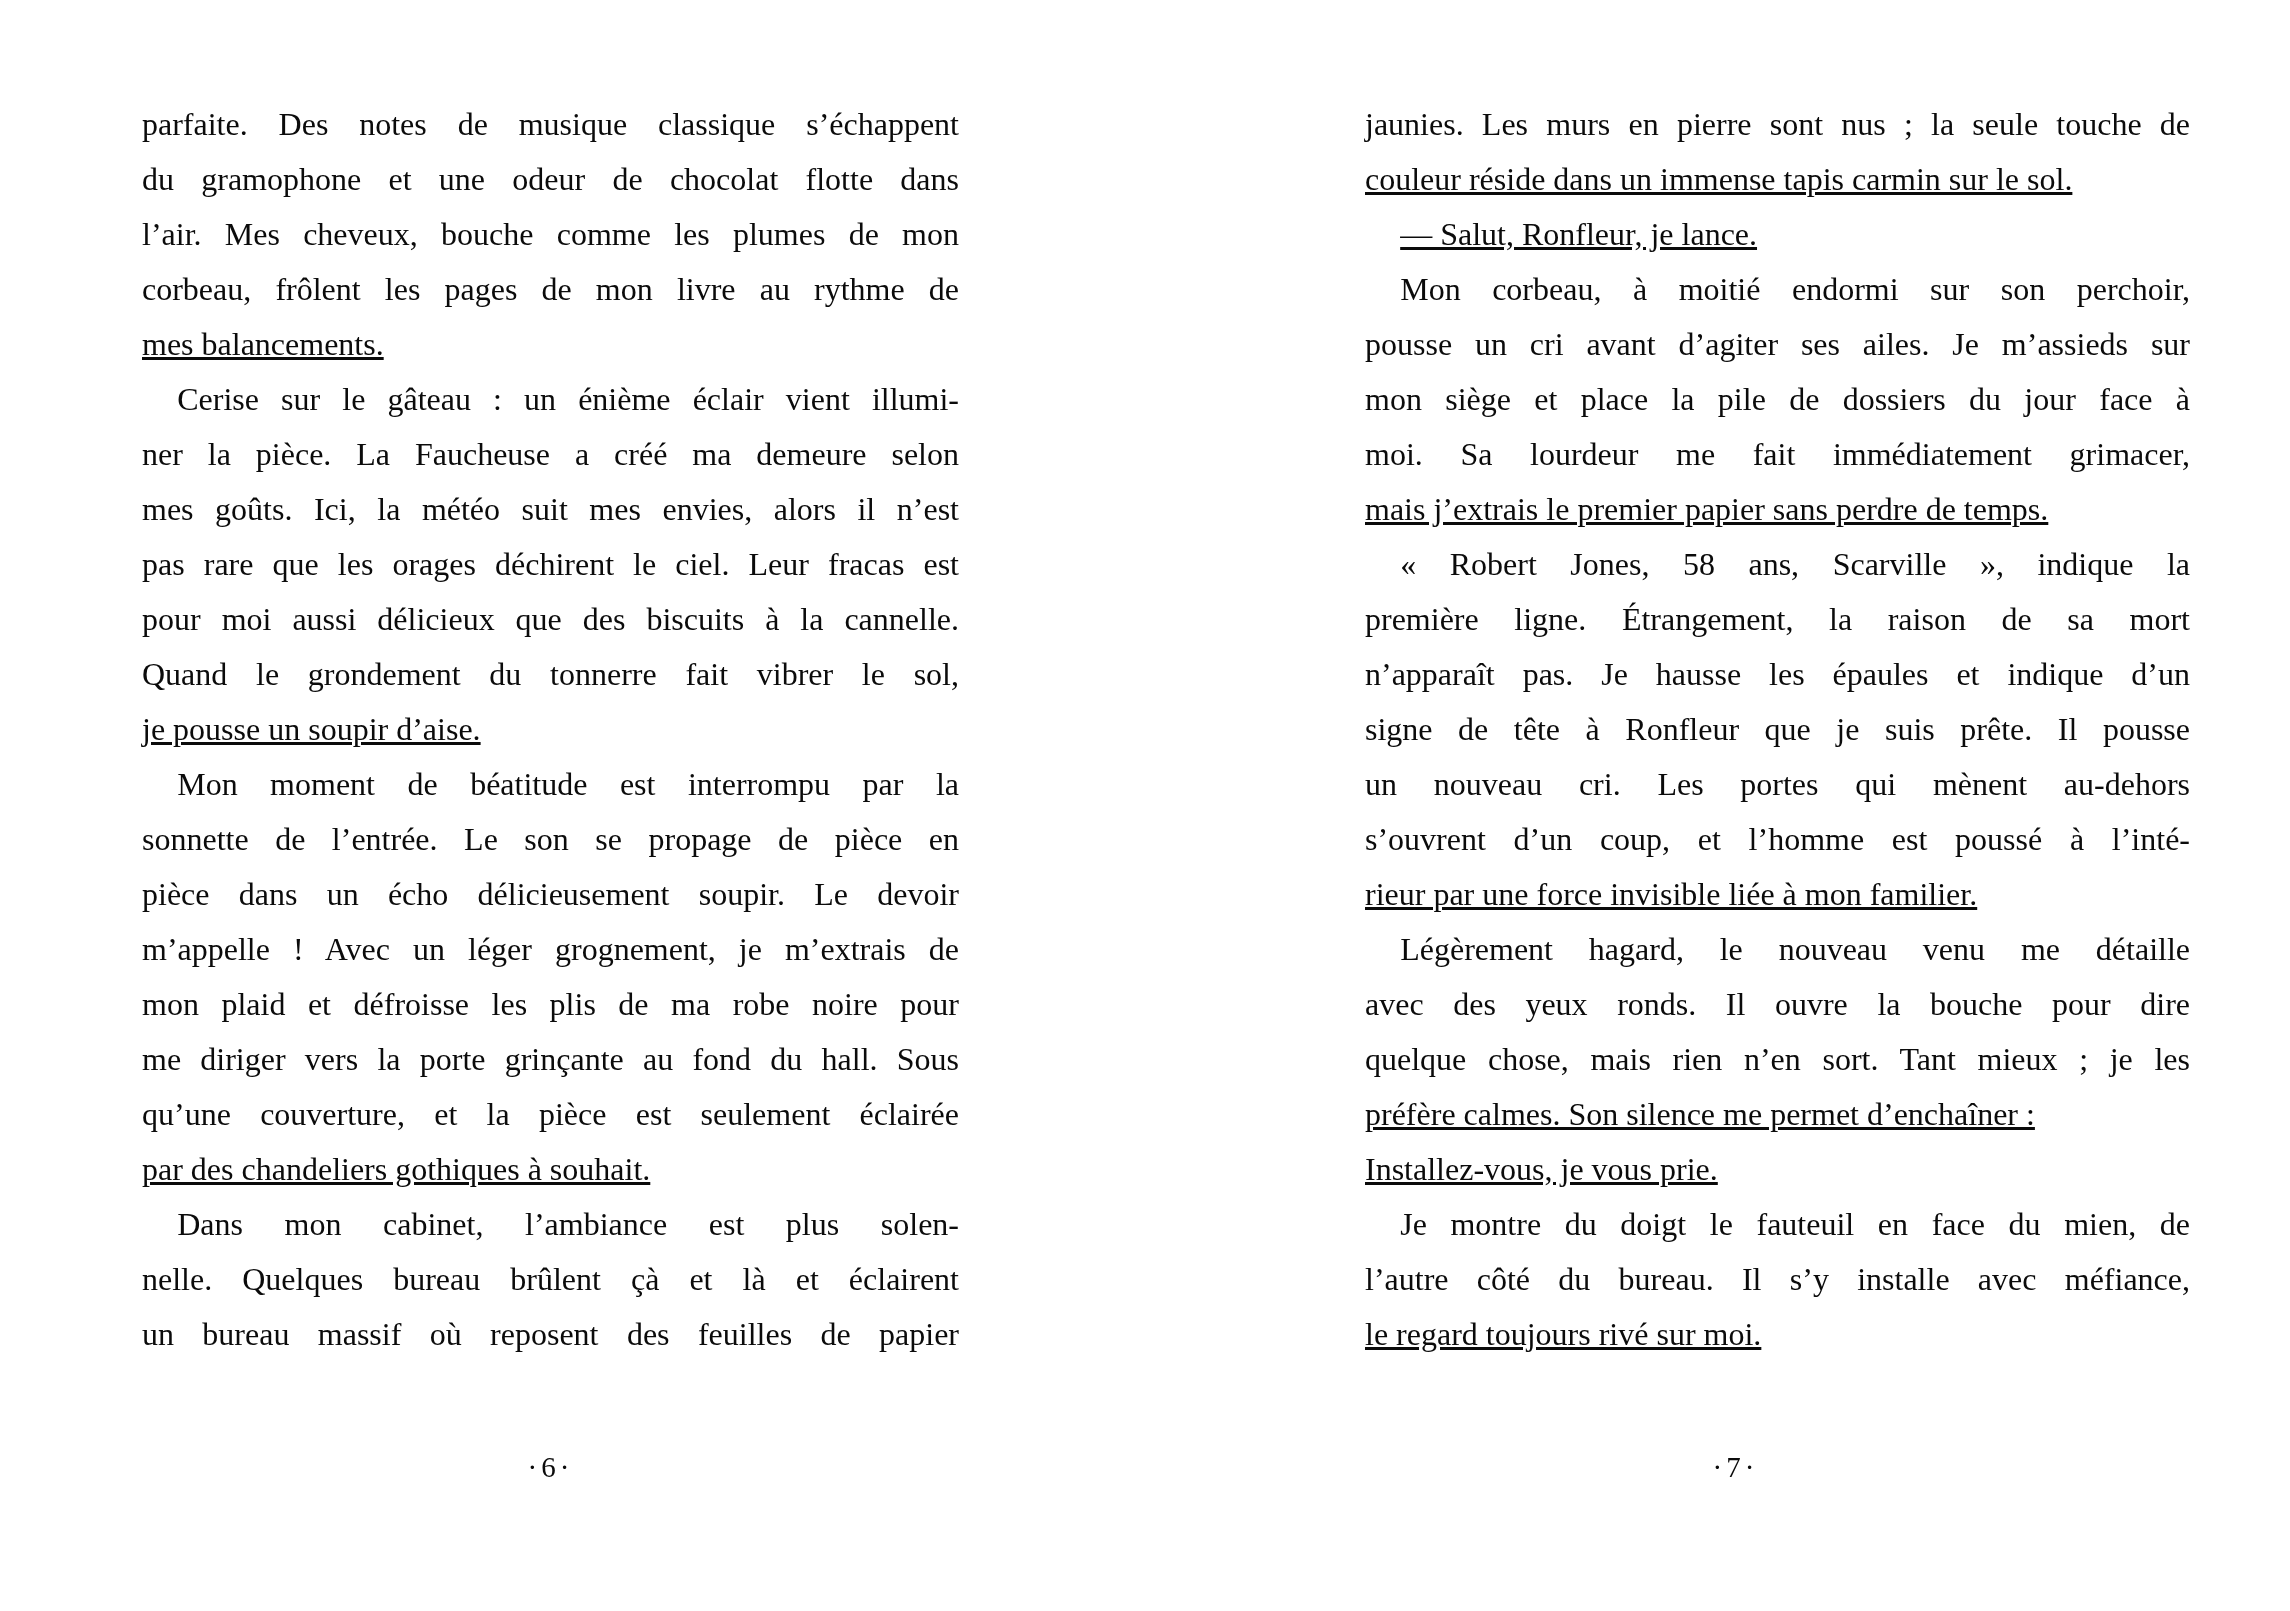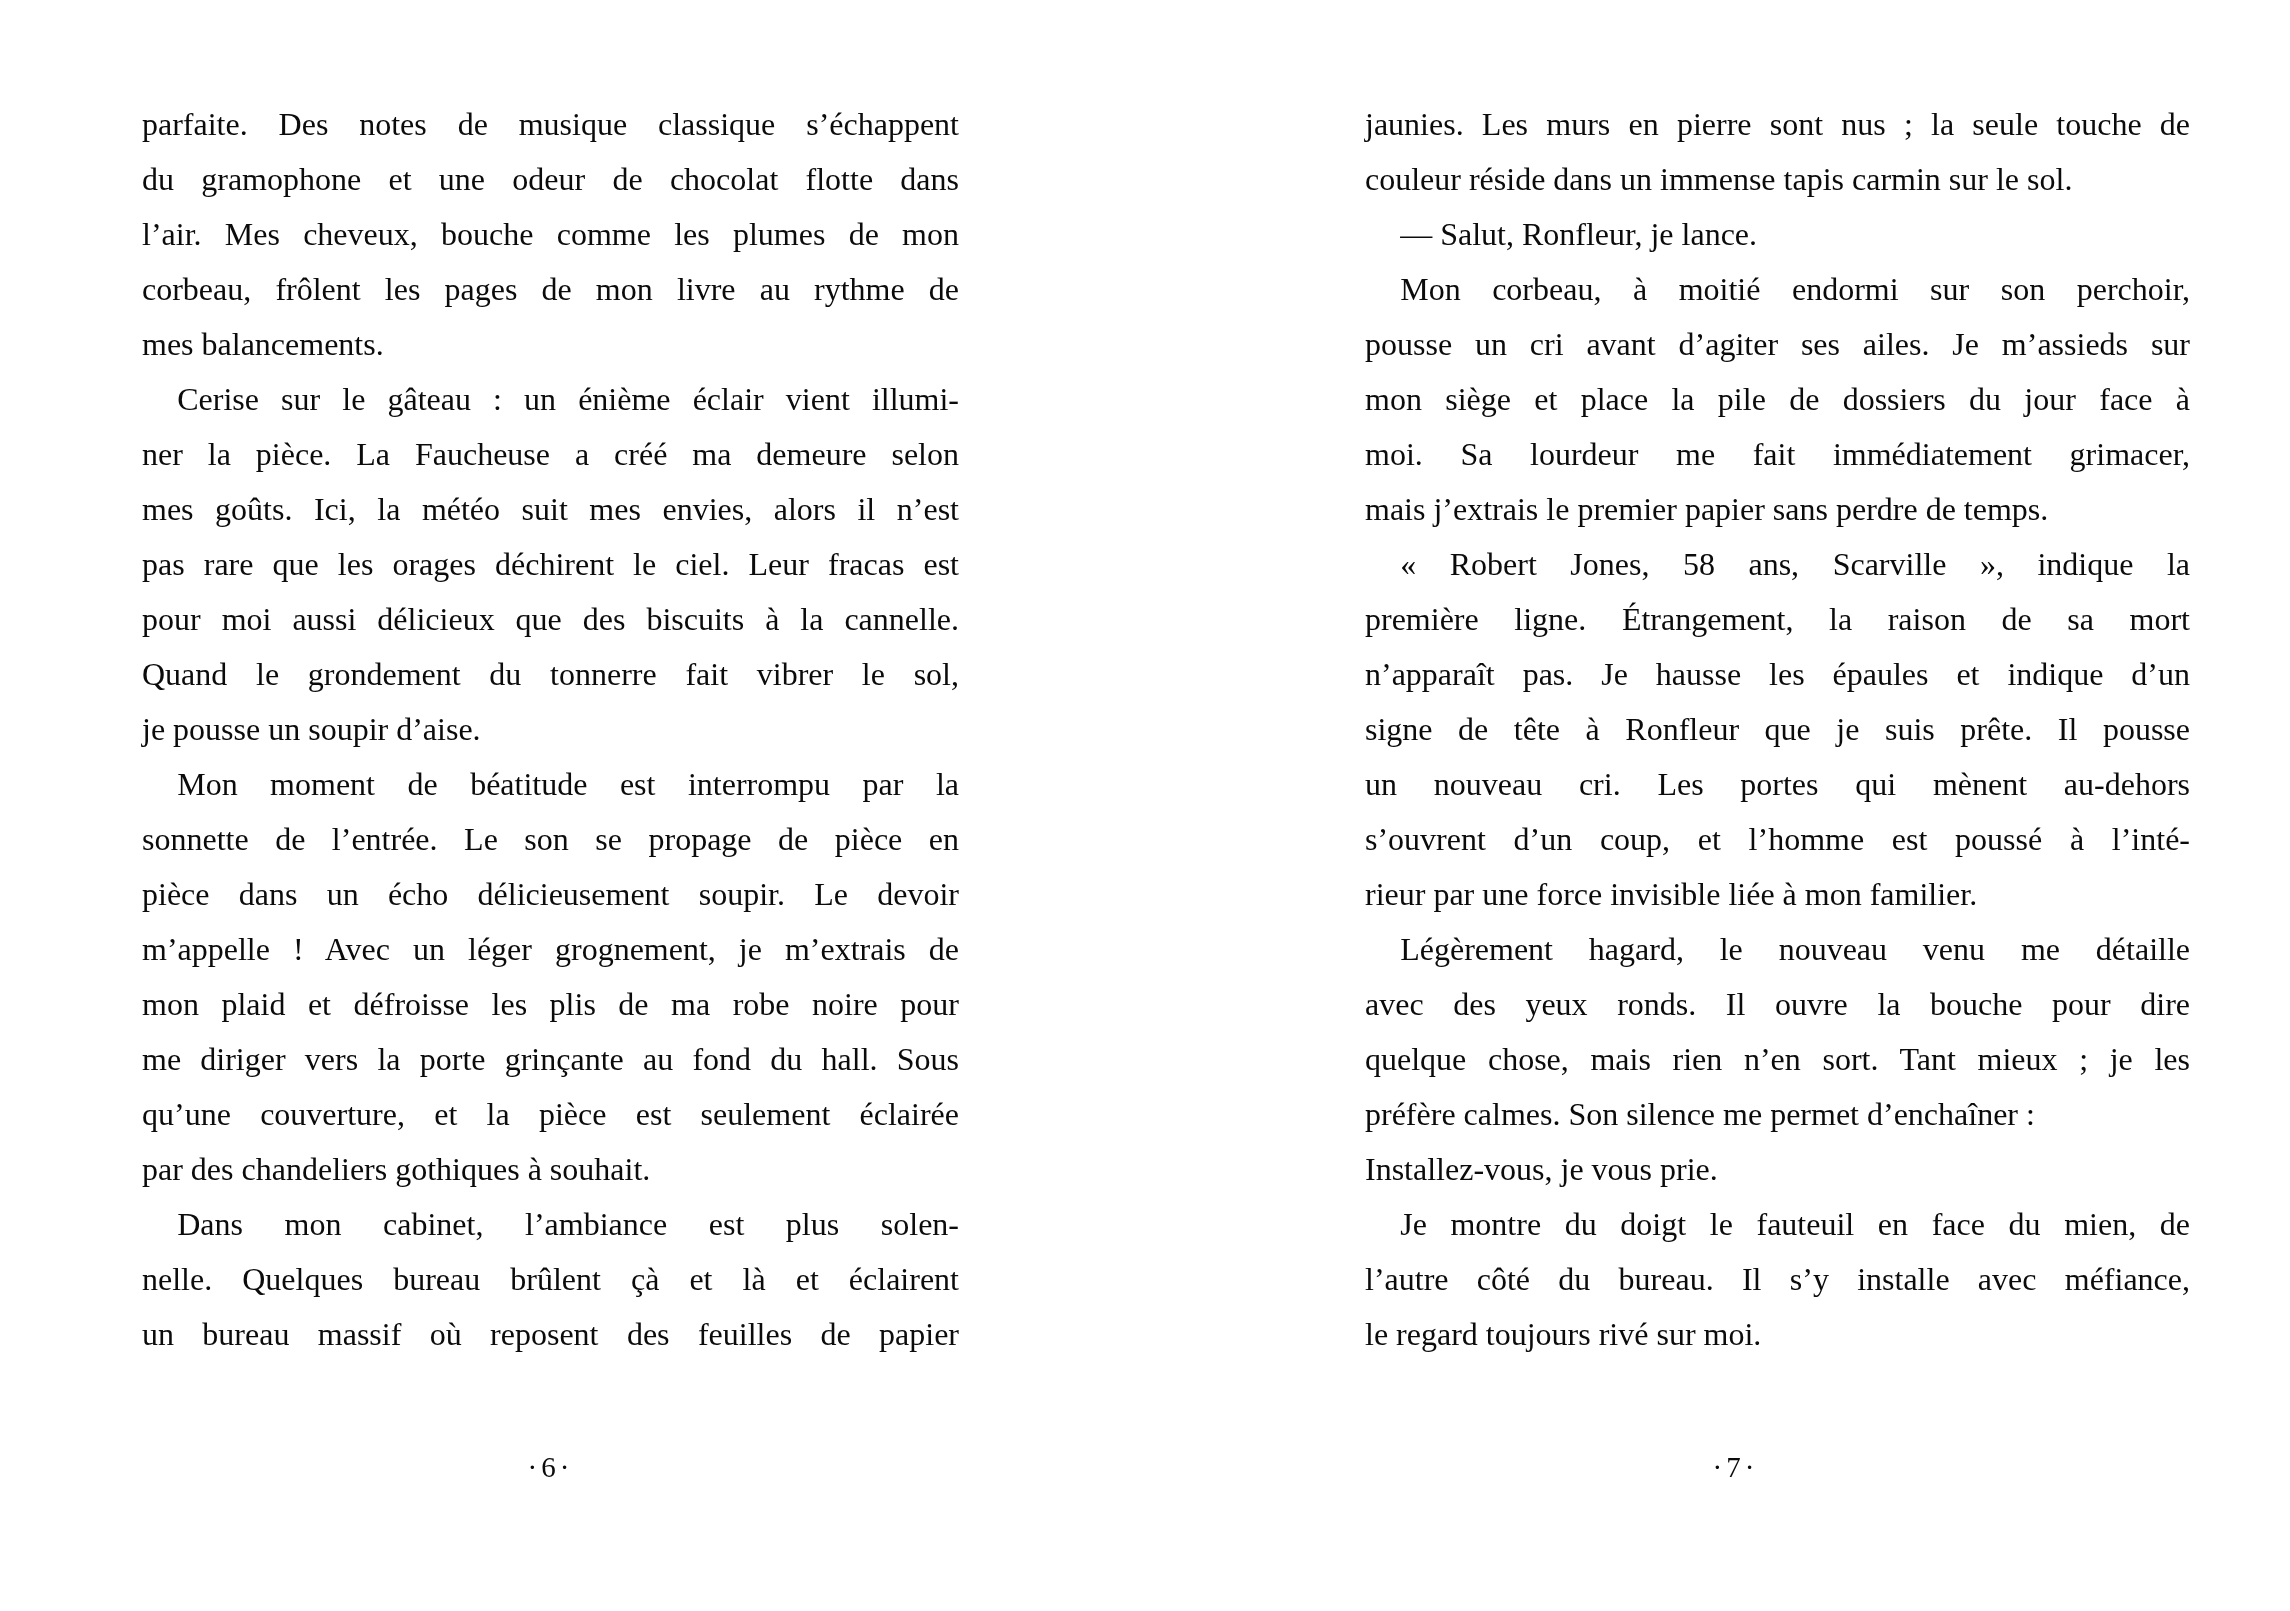--- a/index.html
+++ b/index.html
@@ -35,21 +35,21 @@
   }
   .page.left  .text-col { left: 142px; width: 817px; }
   .page.right .text-col { left: 182px; width: 825px; margin-left: 38px; }
   .line {
     text-align: justify;
     text-align-last: justify;
     height: 55px;
     overflow: visible;
   }
   .line.indent { text-indent: 1.1em; }
-  .line.last   { text-align-last: left; }
+  .line.last   { text-align-last: left; text-decoration: underline; }
   .folio {
     position: absolute;
     top: 1450px;
     text-align: center;
     font-size: 29px;
     letter-spacing: 0.14em;
     line-height: 35px;
   }
   .page.left  .folio { left: 142px; width: 817px; }
   .page.right .folio { left: 178px; width: 825px; }

